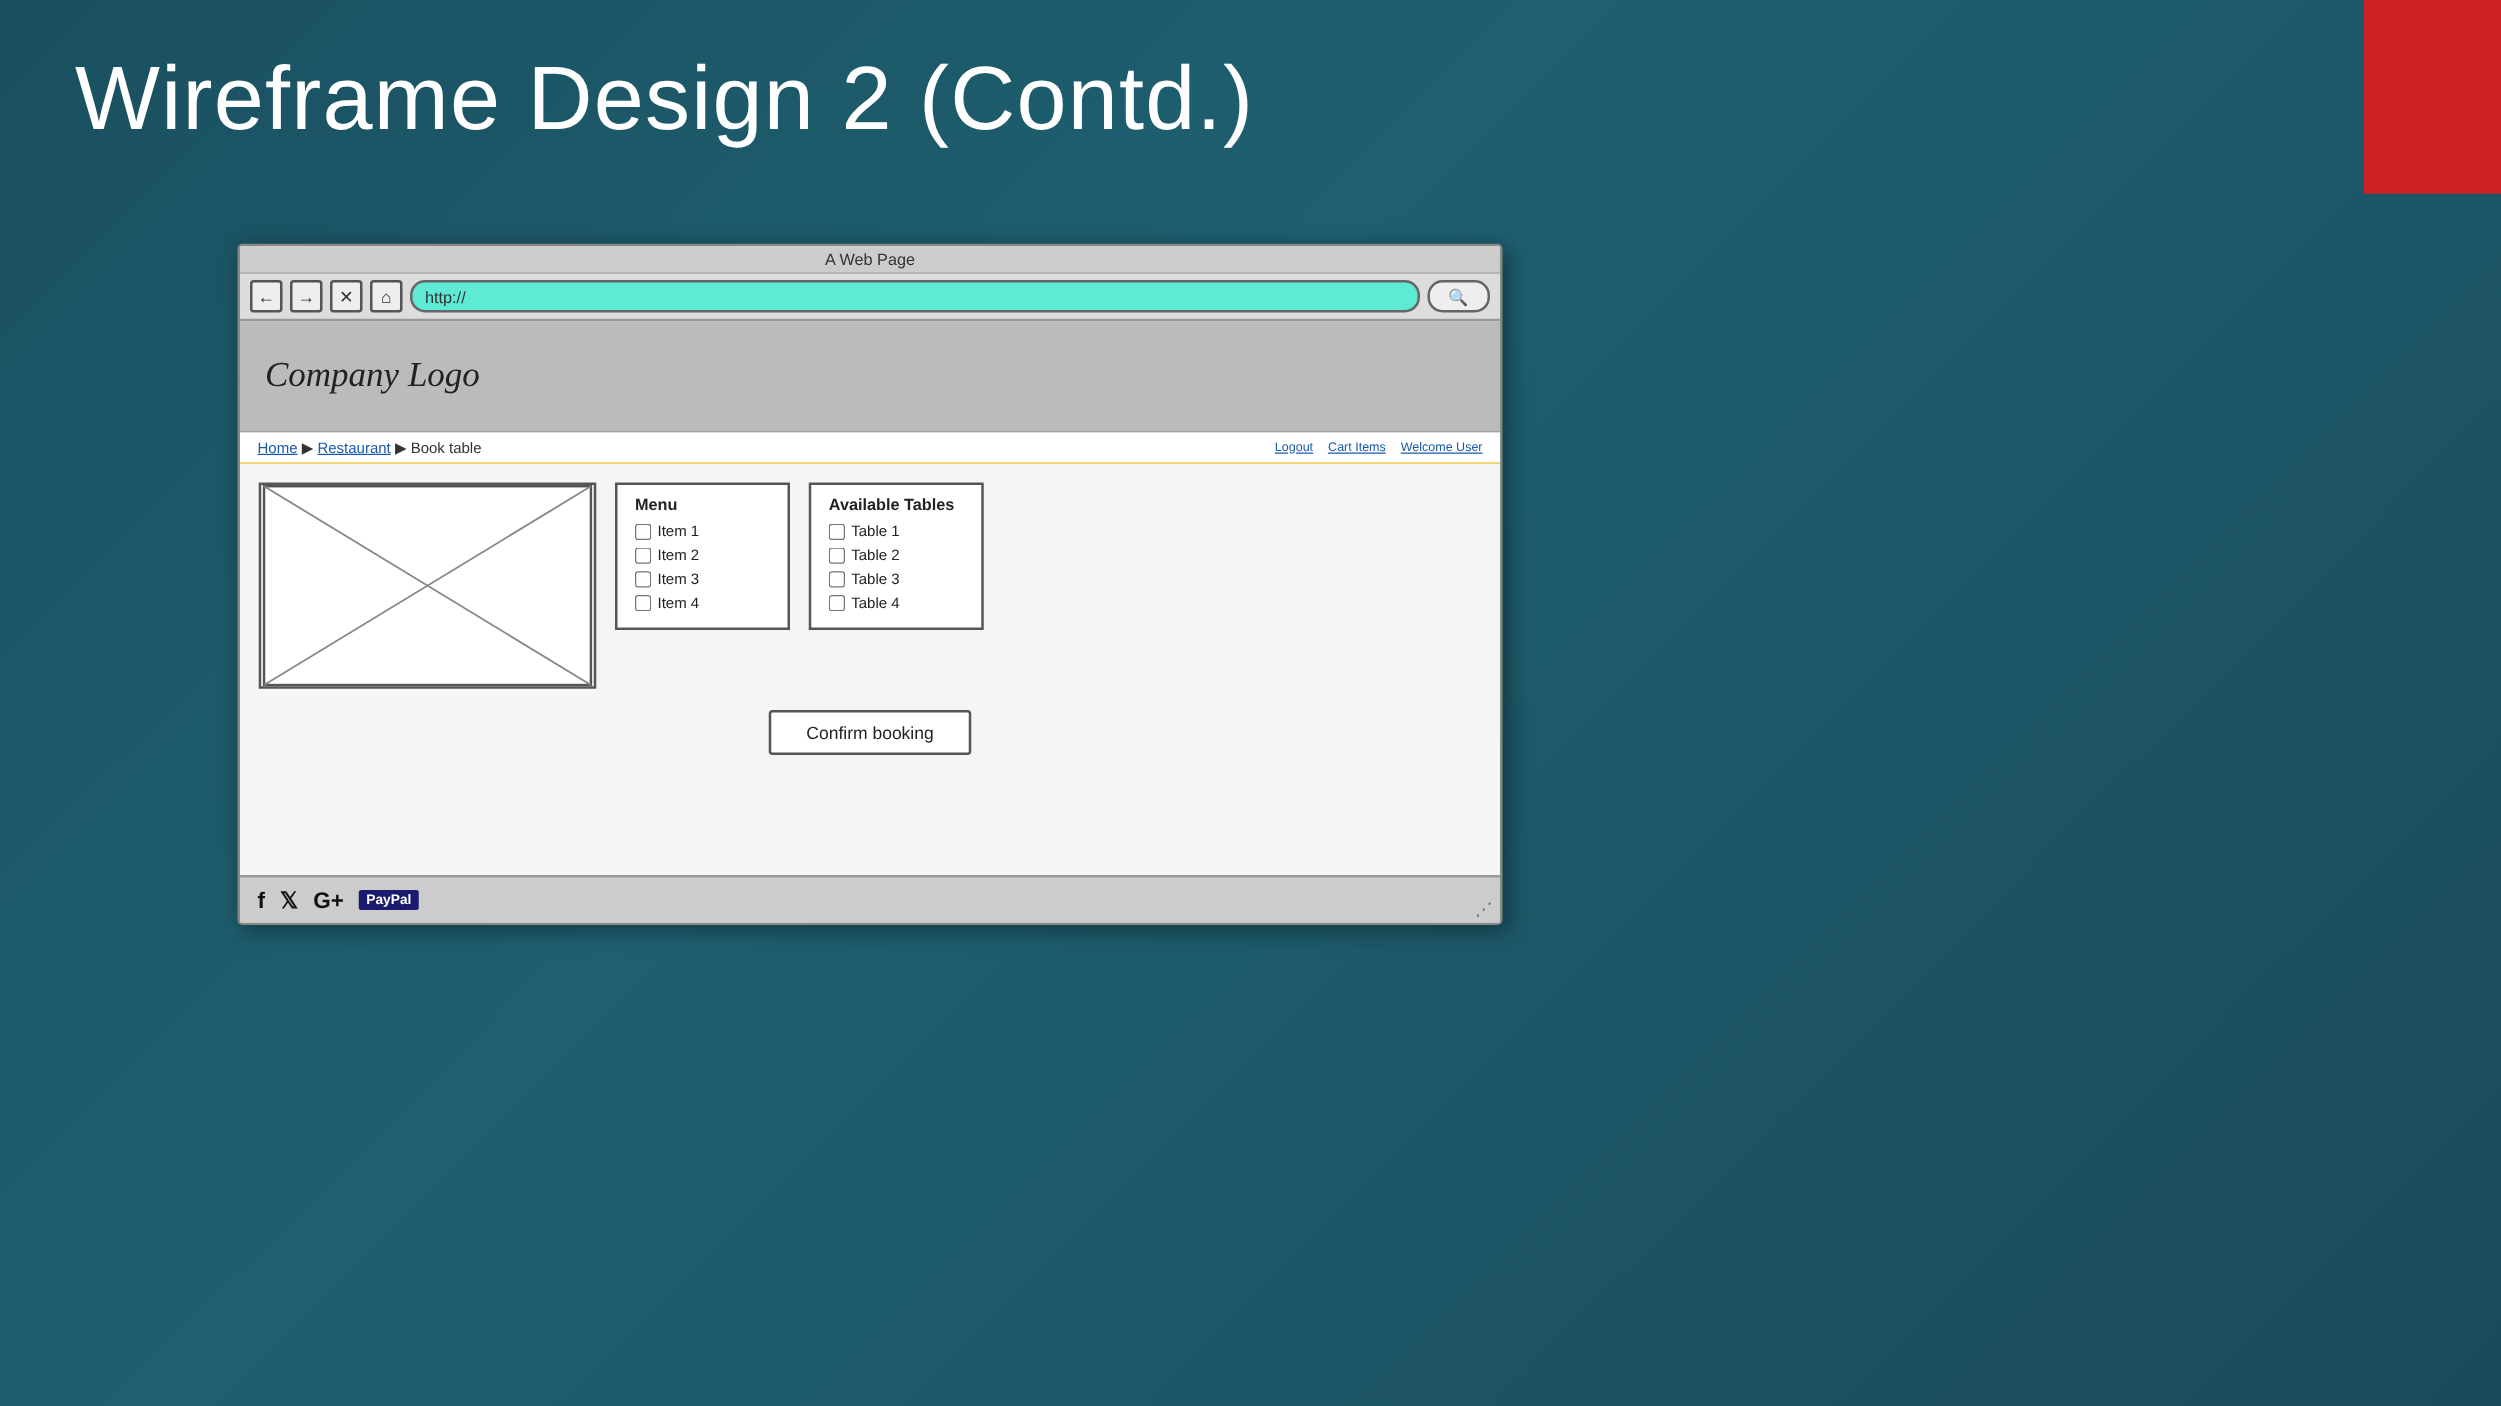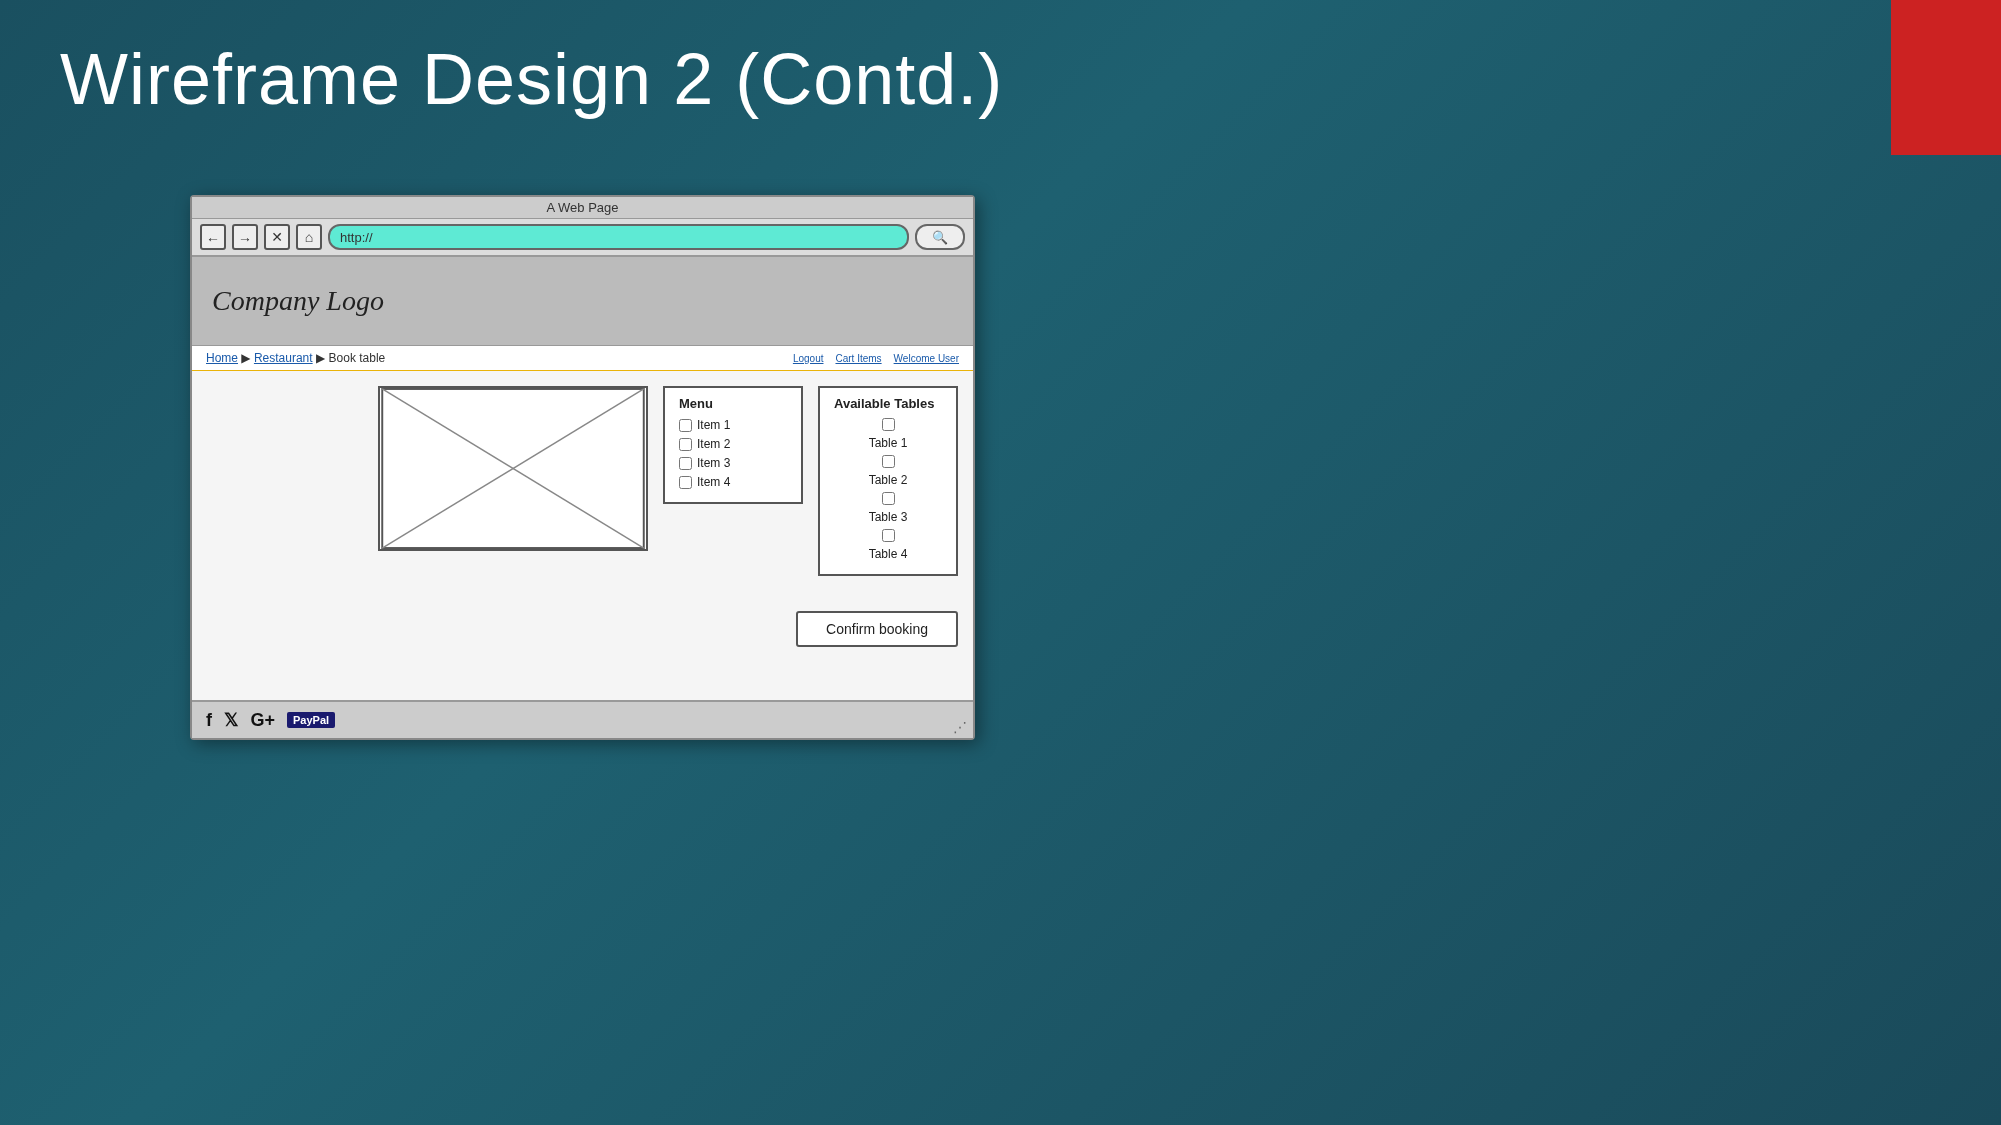--- a/index.html
+++ b/index.html
@@ -33,21 +33,21 @@
       font-weight: 400;
       font-family: Arial, sans-serif;
       letter-spacing: 1px;
     }
 
     
     .browser-window {
       position: absolute;
       top: 195px;
       left: 190px;
-      width: 785px;
+      width: 1012px;
       height: 545px;
       background: #ffffff;
       border: 2px solid #888;
       border-radius: 4px;
       box-shadow: 4px 4px 18px rgba(0,0,0,0.4);
       display: flex;
       flex-direction: column;
     }
 
     
@@ -164,22 +164,21 @@
       cursor: pointer;
     }
 
     
     .browser-content {
       flex: 1;
       background: #f5f5f5;
       padding: 15px;
       display: flex;
       flex-direction: column;
-      gap: 30px;
-      align-items: flex-end;
+      gap: 12px;
     }
 
     .content-row {
       display: flex;
       gap: 15px;
       align-items: flex-start;
     }
 
     
     .image-placeholder {
@@ -241,21 +240,20 @@
       color: #222;
     }
 
     .table-item {
       display: flex;
       align-items: center;
       gap: 5px;
       font-size: 12px;
       color: #222;
       margin-bottom: 5px;
-      flex-direction: column;
     }
 
     .table-item input[type="checkbox"] {
       width: 13px;
       height: 13px;
     }
 
     
     .confirm-row {
       display: flex;

